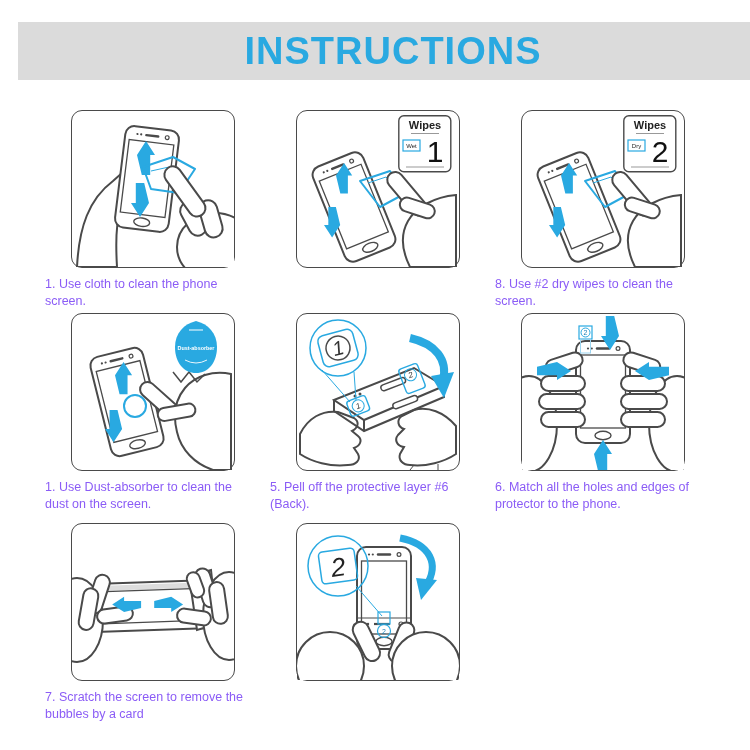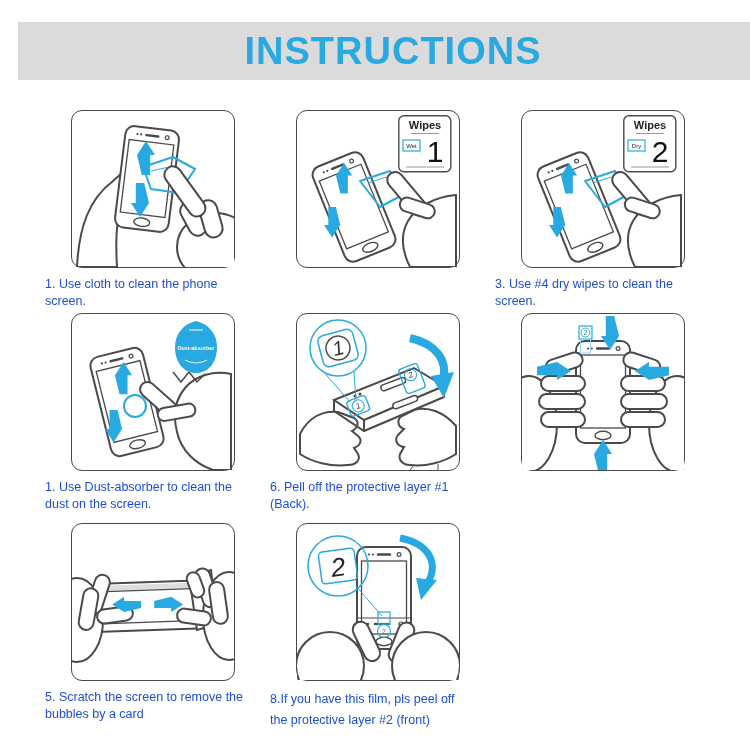--- a/index.html
+++ b/index.html
@@ -4,21 +4,21 @@
 <style>
   html,body{margin:0;padding:0;}
   body{width:750px;height:750px;background:#fff;font-family:"Liberation Sans",sans-serif;overflow:hidden;}
   .page{position:relative;width:750px;height:750px;background:#fff;}
   .header{position:absolute;left:18px;top:22px;width:750px;height:58px;background:#dbdbdb;display:flex;align-items:center;justify-content:center;}
   .title{font-size:38px;font-weight:bold;color:#29a9e1;letter-spacing:1px;}
   .grid{position:absolute;left:40px;top:106px;display:grid;grid-template-columns:225px 225px 225px;grid-template-rows:203px 210px 226px;}
   .cell{position:relative;}
   .box{width:162px;height:156px;margin:4px auto 0 auto;border:1.6px solid #4a4a4a;border-radius:11px;background:#fff;}
   .box svg{display:block;width:100%;height:100%;}
-  .caption{margin:8px 2px 0 5px;font-size:12.5px;line-height:1.32;color:#1d4ed8;max-width:212px;}
+  .caption{margin:8px 2px 0 5px;font-size:12.5px;line-height:1.32;color:#8b5cf6;max-width:212px;}
   .cap8{line-height:1.7;max-width:200px;}
   
   .hand{fill:#fff;stroke:#4a4a4a;stroke-width:2;}
   .thin{fill:#fff;stroke:#4a4a4a;stroke-width:1.4;}
   .arr{fill:#29a9e1;}
   .blue-ln{stroke:#29a9e1;fill:none;}
   .ink{stroke:#4a4a4a;fill:none;}
   text{font-family:"Liberation Sans",sans-serif;}
 </style>
 </head>
@@ -121,21 +121,21 @@
             <rect class="thin" x="0.8" y="0.8" width="52" height="56" rx="5" stroke-width="1.6"></rect>
             <text x="27" y="14" font-size="11" font-weight="bold" fill="#222" text-anchor="middle">Wipes</text>
             <line x1="13" y1="18.5" x2="41" y2="18.5" stroke="#999" stroke-width="1"></line>
             <rect class="blue-ln" x="5" y="25" width="17" height="11" stroke-width="1.2"></rect>
             <text x="13.5" y="33" font-size="6" fill="#222" text-anchor="middle">Dry</text>
             <text x="37" y="47" font-size="30" fill="#111" text-anchor="middle">2</text>
             <line x1="8" y1="52" x2="46" y2="52" stroke="#999" stroke-width="1"></line>
           </g>
         </svg>
       </div>
-      <div class="caption">3. Use #4 dry wipes to clean the screen.</div>
+      <div class="caption">8. Use #2 dry wipes to clean the screen.</div>
     </div>
 
     <div class="cell">
       <div class="box">
         <svg viewBox="0 0 160 156">
           <g transform="translate(26,36) rotate(-14 28 52)">
               <use href="#phoneFront"></use>
             </g>
           <use class="arr" href="#arrowUp" transform="translate(42,48) scale(0.95)"></use>
           <use class="arr" href="#arrowUp" transform="translate(32,96) scale(0.95) rotate(180 9 17)"></use>
@@ -193,21 +193,21 @@
               <circle class="ink" cx="40" cy="34" r="12" stroke-width="1.5"></circle>
               <text x="40" y="41" font-size="20" font-style="italic" fill="#333" text-anchor="middle">1</text>
             </g>
           </g>
           <g>
             <path class="blue-ln" d="M112,24 C138,30 150,46 145,66" stroke-width="8"></path>
             <polygon class="arr" points="133,62 156,58 146,84"></polygon>
           </g>
         </svg>
       </div>
-      <div class="caption">6. Pell off the protective layer #1 (Back).</div>
+      <div class="caption">5. Pell off the protective layer #6 (Back).</div>
     </div>
 
     <div class="cell">
       <div class="box">
         <svg viewBox="0 0 160 156">
           <g transform="translate(52,26)">
               <use href="#phoneFront"></use>
             </g>
           <g>
             <ellipse class="hand" cx="6" cy="110" rx="28" ry="48"></ellipse>
@@ -226,20 +226,21 @@
             <circle class="blue-ln" cx="6.5" cy="6.5" r="4.5" stroke-width="1"></circle>
             <text x="6.5" y="9.2" font-size="7" fill="#1b7fb5" text-anchor="middle">2</text>
             <rect x="1.5" y="13" width="10" height="14" fill="none" stroke="#9bd4f0" stroke-width="1"></rect>
           </g>
           <use class="arr" href="#arrowUp" transform="translate(78,2) rotate(180 9 17)"></use>
           <use class="arr" href="#arrowUp" transform="translate(22,40) rotate(90 9 17)"></use>
           <use class="arr" href="#arrowUp" transform="translate(120,40) rotate(-90 9 17)"></use>
           <use class="arr" href="#arrowUp" transform="translate(71,126)"></use>
         </svg>
       </div>
+      <div class="caption">6. Match all the holes and edges of protector to the phone.</div>
     </div>
 
     <div class="cell">
       <div class="box">
         <svg viewBox="0 0 160 156">
           <g transform="rotate(-2 80 82)">
             <rect class="ink" x="22" y="58" width="116" height="48" rx="7" stroke-width="2" fill="#fff"></rect>
             <rect x="26" y="60" width="108" height="5" fill="#ddd"></rect>
             <line class="ink" x1="26" y1="66" x2="134" y2="66" stroke-width="1.2"></line>
             <line class="ink" x1="28" y1="98" x2="132" y2="98" stroke-width="1.2"></line>
@@ -253,21 +254,21 @@
             <ellipse class="hand" cx="156" cy="92" rx="26" ry="44"></ellipse>
             <rect class="hand" x="126" y="44" width="15" height="40" rx="7.5" transform="rotate(-18 133 64)"></rect>
             <rect class="hand" x="138" y="58" width="15" height="42" rx="7.5" transform="rotate(-8 145 79)"></rect>
             <rect class="hand" x="104" y="86" width="34" height="14" rx="7" transform="rotate(8 121 93)"></rect>
             <rect class="hand" x="116" y="48" width="13" height="26" rx="6.5" transform="rotate(-20 122 61)"></rect>
           </g>
           <use class="arr" href="#arrowUp" transform="translate(46,66) scale(0.85) rotate(-90 9 17)"></use>
           <use class="arr" href="#arrowUp" transform="translate(88,66) scale(0.85) rotate(90 9 17)"></use>
         </svg>
       </div>
-      <div class="caption">5. Scratch the screen to remove the bubbles by a card</div>
+      <div class="caption">7. Scratch the screen to remove the bubbles by a card</div>
     </div>
 
     <div class="cell">
       <div class="box">
         <svg viewBox="0 0 160 156">
           <g transform="translate(58,22)">
               <use href="#phoneFront"></use>
             </g>
           <g>
             <line class="ink" x1="60" y1="94" x2="112" y2="94" stroke-width="1.2"></line>
@@ -293,18 +294,17 @@
             <polygon class="arr" points="118,54 139,56 123,76"></polygon>
           </g>
           <g>
             <rect class="hand" x="0" y="0" width="16" height="42" rx="8" transform="translate(52,102) rotate(-26)"></rect>
             <rect class="hand" x="0" y="0" width="16" height="42" rx="8" transform="translate(104,96) rotate(22)"></rect>
             <ellipse class="hand" cx="32" cy="142" rx="34" ry="34"></ellipse>
             <ellipse class="hand" cx="128" cy="142" rx="34" ry="34"></ellipse>
           </g>
         </svg>
       </div>
-      <div class="caption cap8">8.If you have this film, pls peel off the protective layer #2 (front)</div>
     </div>
 
 
   </div>
 </div>
 
 </body></html>

